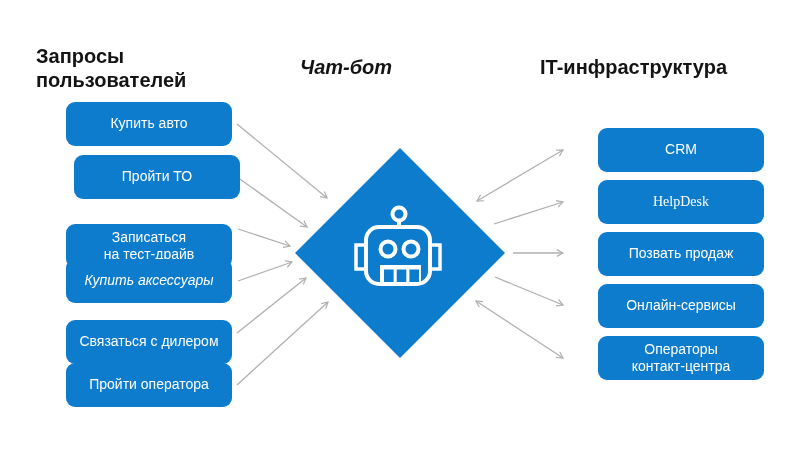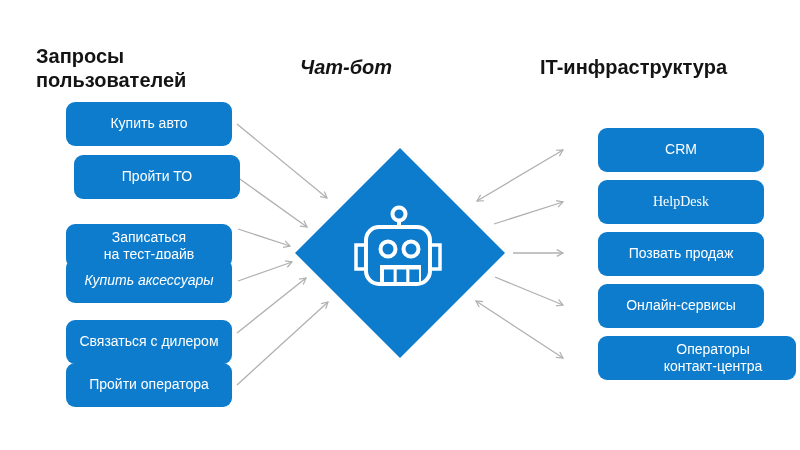--- a/index.html
+++ b/index.html
@@ -78,14 +78,14 @@
 <div class="node left-col" style="top:224px;">Записаться
 на тест-драйв</div>
 <div class="node left-col" style="top:259px;font-style:italic;">Купить аксессуары</div>
 <div class="node left-col" style="top:311px;margin-top:9px;">Связаться с дилером</div>
 <div class="node left-col" style="top:363px;">Пройти оператора</div>
 
 <div class="node right-col" style="top:128px;">CRM</div>
 <div class="node right-col" style="top:180px;font-family:Liberation Serif, serif;">HelpDesk</div>
 <div class="node right-col" style="top:232px;">Позвать продаж</div>
 <div class="node right-col" style="top:284px;">Онлайн-сервисы</div>
-<div class="node right-col" style="top:336px;padding-left:32px;">Операторы
+<div class="node right-col" style="top:336px;">Операторы
 контакт-центра</div>
 
 </body></html>

